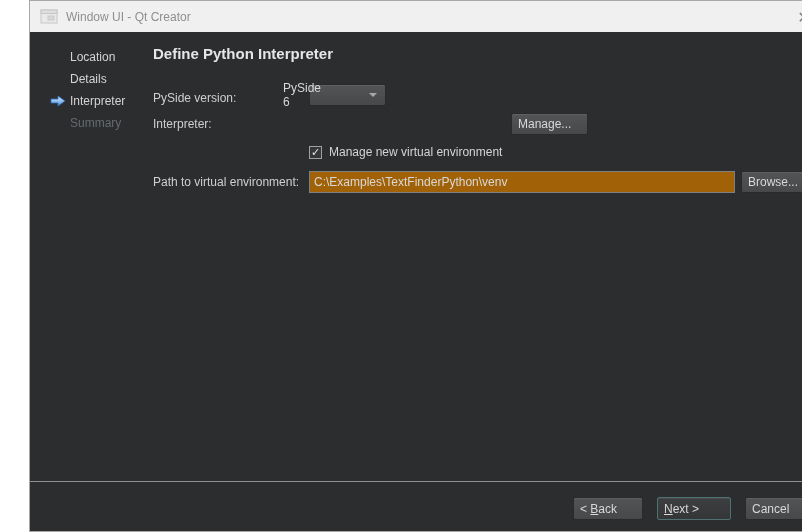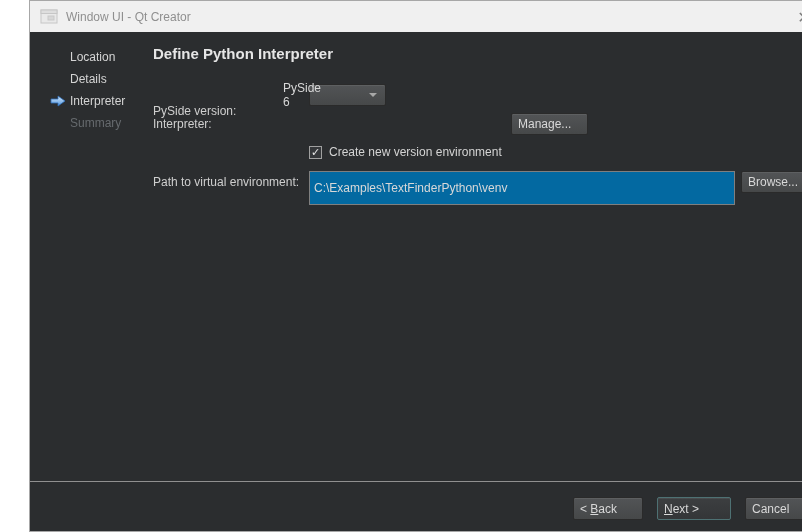--- a/index.html
+++ b/index.html
@@ -94,27 +94,27 @@
     width: 0; height: 0;
     border-left: 4px solid transparent;
     border-right: 4px solid transparent;
     border-top: 4px solid #a8a8a8;
     margin-left: 8px;
     flex: none;
   }
   .text-input {
     position: absolute;
     height: 22px;
-    background: #0369a1;
+    background: #a16207;
     border: 1px solid #7f7f7f;
     border-radius: 0;
     color: #d8d8d8;
     font-family: "Liberation Sans", sans-serif;
     font-size: 12px;
-    padding: 16px 4px;
+    padding: 4px 4px;
     outline: none;
   }
   
   .check-row {
     position: absolute;
     left: 279px; top: 111px;
     height: 18px;
     display: flex;
     align-items: center;
     gap: 7px;
@@ -178,36 +178,36 @@
     </svg>
     <div class="step" style="top:58px">
       <span>Interpreter</span>
     </div>
     <div class="step disabled" style="top:80px">
       <span>Summary</span>
     </div>
 
     <div class="page-title">Define Python Interpreter</div>
 
-    <div class="form-label" style="top:68px">PySide version:</div>
+    <div class="form-label" style="top:55px">PySide version:</div>
     <div class="ctl select" style="left:279px; top:52px; width:77px">
       <span>PySide 6</span>
       <span class="tri"></span>
     </div>
 
     <div class="form-label" style="top:81px">Interpreter:</div>
     <div class="ctl btn" style="left:481px; top:81px; width:77px">
       <span>Manage...</span>
     </div>
 
     <div class="check-row">
       <span class="checkbox">
         <span>✓</span>
       </span>
-      <span class="check-label">Create new version environment</span>
+      <span class="check-label">Manage new virtual environment</span>
     </div>
 
     <div class="form-label" style="top:139px">Path to virtual environment:</div>
     <input class="text-input" style="left: 279px; top: 139px; width: 426px;" type="text" value="C:\Examples\TextFinderPython\venv">
     <div class="ctl btn" style="left:711px; top:139px; width:78px">
       <span>Browse...</span>
       <span class="tri"></span>
     </div>
 
     <div class="footer-separator"></div>

